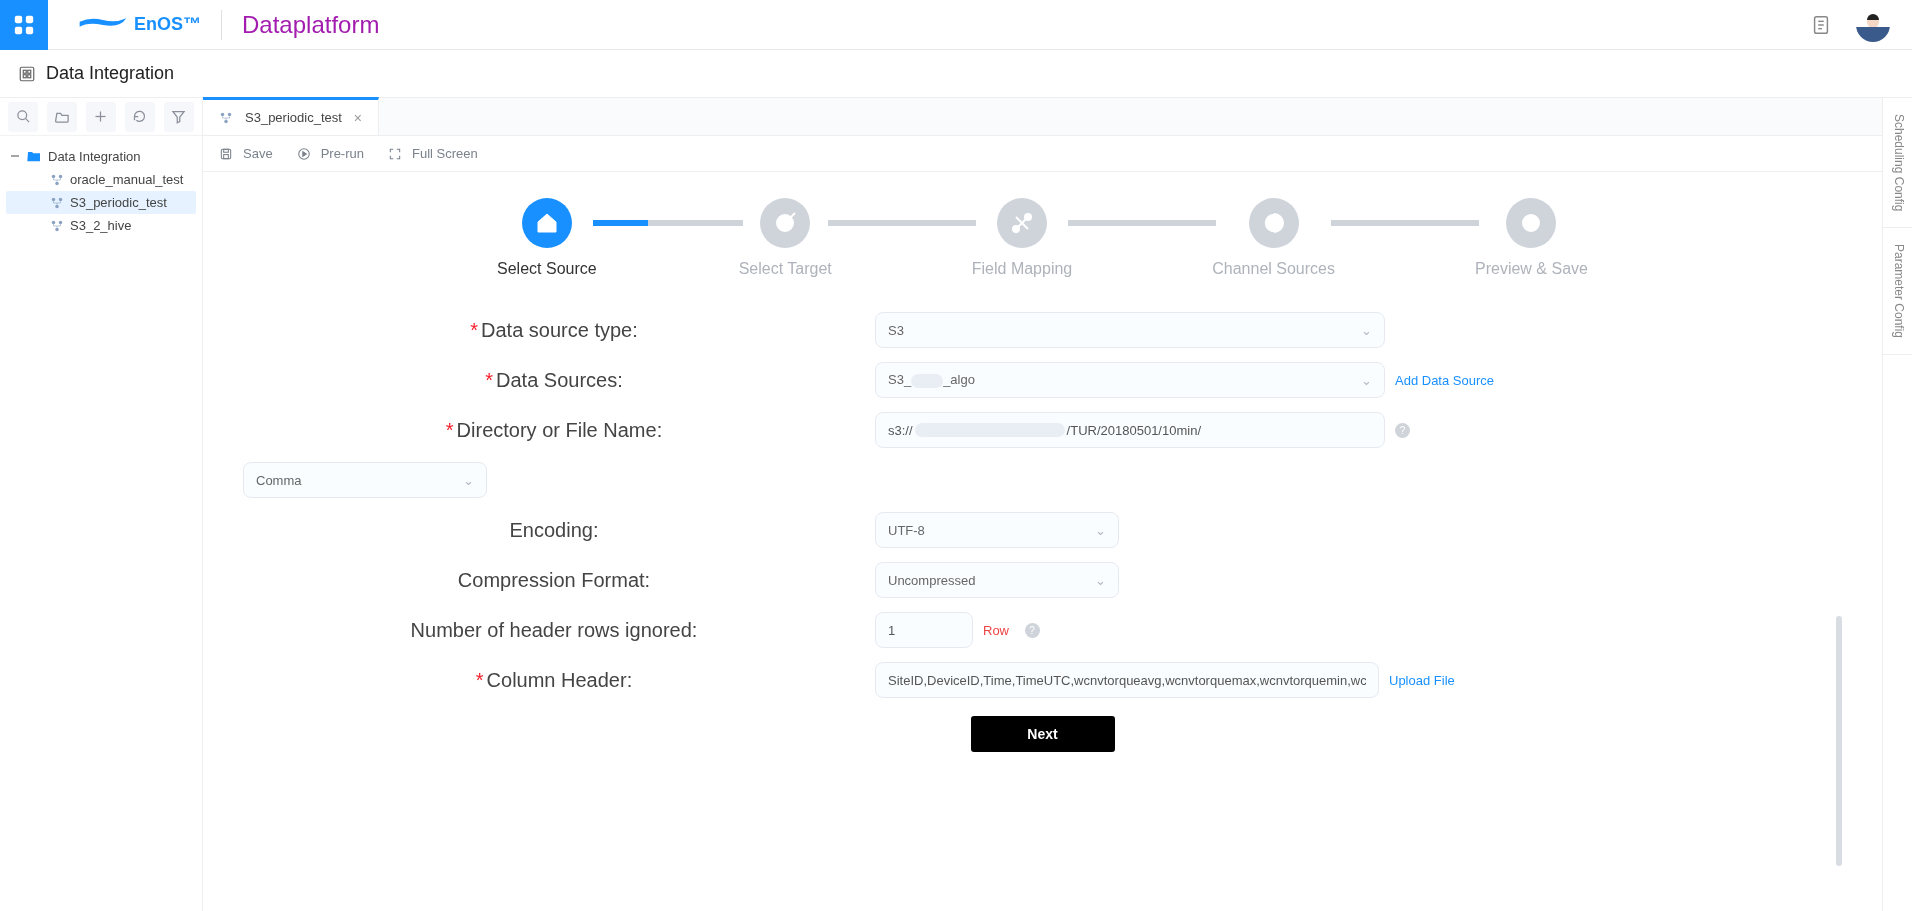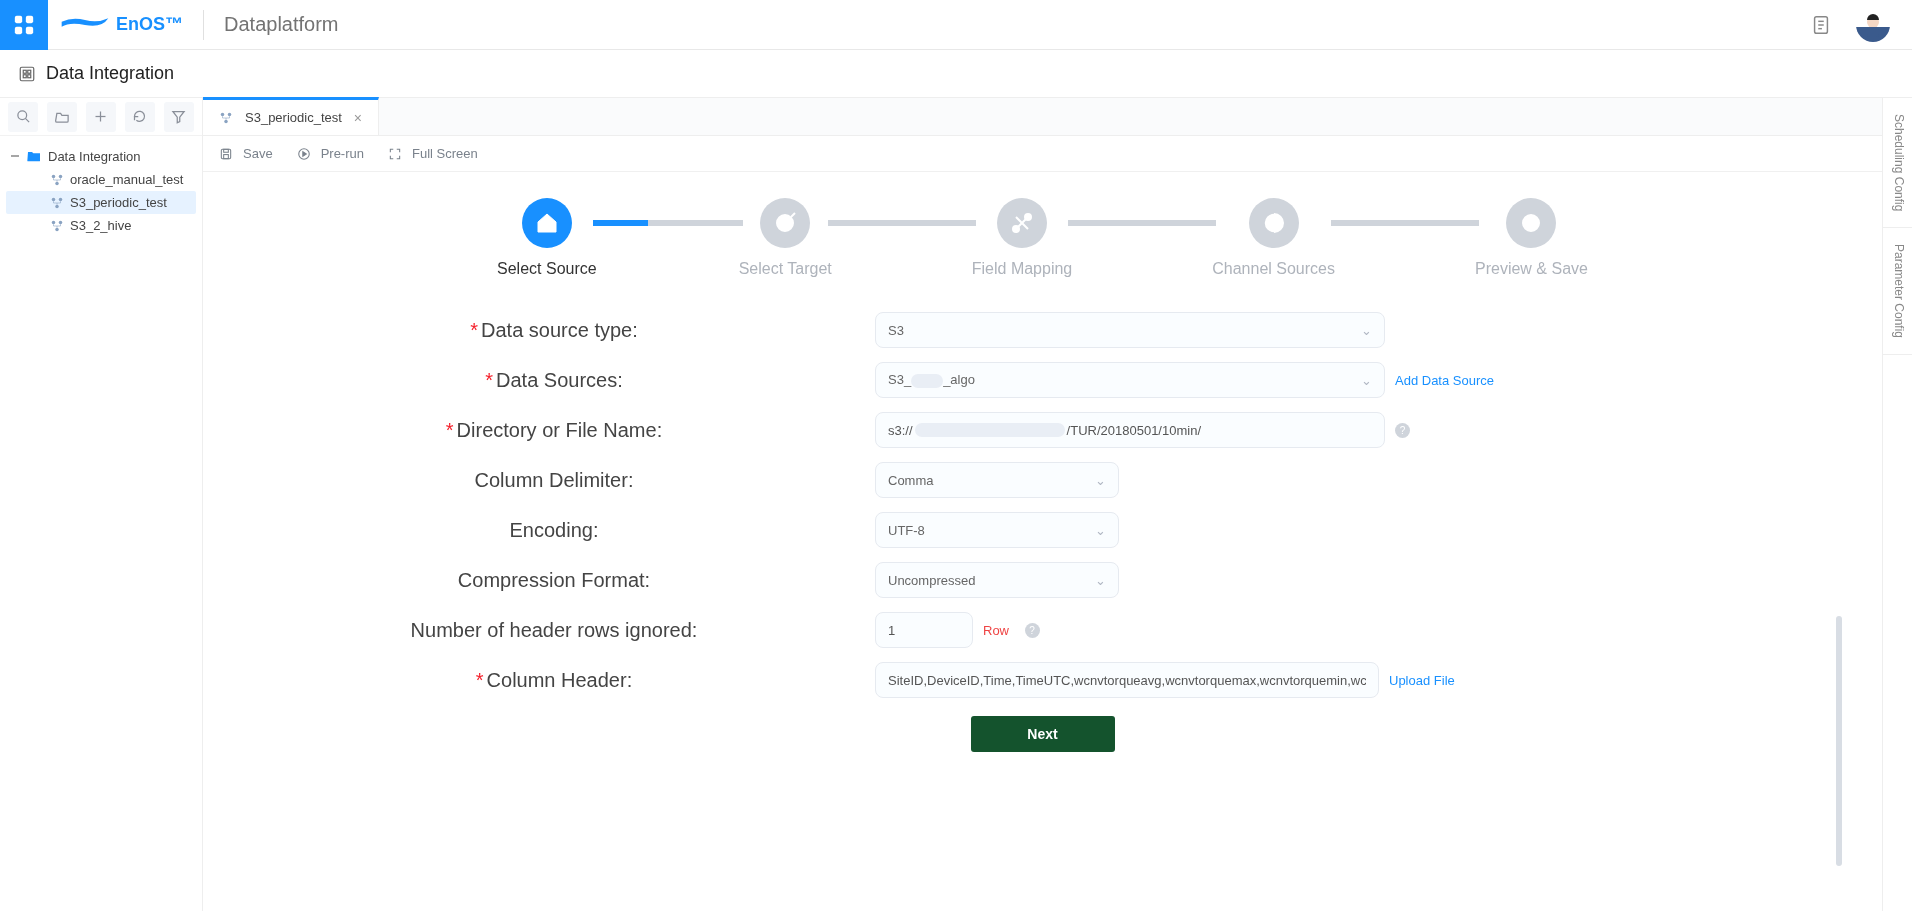--- a/index.html
+++ b/index.html
@@ -2,25 +2,25 @@
 <html><head>
 <meta charset="utf-8">
 <style>
 * { box-sizing: border-box; margin: 0; padding: 0; font-family: -apple-system, BlinkMacSystemFont, "Segoe UI", Helvetica, Arial, sans-serif; }
 
 body { background: #fff; width: 1912px; height: 911px; overflow: hidden; color: #333; }
 
 .top-bar { height: 50px; display: flex; align-items: center; border-bottom: 1px solid #e8e8e8; }
 .apps-btn { width: 48px; height: 50px; background: #1890ff; display: flex; align-items: center; justify-content: center; cursor: pointer; }
 .apps-btn svg { width: 22px; height: 22px; fill: #fff; }
-.brand { display: flex; align-items: center; padding: 0 12px; gap: 10px; }
+.brand { display: flex; align-items: center; padding: 0 30px; gap: 10px; }
 .brand-logo { color: #1890ff; font-weight: 700; font-size: 18px; display: flex; align-items: center; gap: 6px; }
 .brand-logo .swoosh { width: 50px; height: 20px; }
 .divider-v { width: 1px; height: 30px; background: #e0e0e0; margin: 0 10px; }
-.product-name { font-size: 20px; color: #737373; font-weight: 400; }
+.product-name { font-size: 24px; color: #a21caf; font-weight: 400; }
 .top-bar-spacer { flex: 1; }
 .doc-icon { width: 22px; height: 22px; margin-right: 24px; color: #888; cursor: pointer; }
 .avatar { width: 34px; height: 34px; border-radius: 50%; background: linear-gradient(#fff 55%, #3a5a8c 55%); overflow: hidden; margin-right: 22px; cursor: pointer; position: relative; }
 .avatar svg { position: absolute; top: 2px; left: 0; width: 34px; height: 34px; }
 
 .page-title-bar { height: 48px; display: flex; align-items: center; padding: 0 18px; border-bottom: 1px solid #eee; gap: 10px; }
 .page-title-bar svg.dbicon { width: 18px; height: 18px; color: #666; }
 .page-title { font-size: 18px; color: #222; }
 
 .main-layout { display: flex; height: calc(911px - 50px - 48px); }
@@ -72,21 +72,21 @@
 .w-510 { width: 510px; }
 .w-244 { width: 244px; }
 .w-98  { width: 98px; }
 .w-504 { width: 504px; }
 .input input { border: none; background: transparent; width: 100%; outline: none; font-size: 13px; color: #555; }
 .link { color: #1890ff; font-size: 13px; margin-left: 10px; cursor: pointer; }
 .hint { color: #b0b7c3; font-size: 13px; margin-left: 10px; display:flex; align-items:center; gap:6px;}
 .hint .q { width: 15px; height: 15px; border-radius: 50%; background: #cfd4db; color: #fff; font-size: 10px; display: flex; align-items: center; justify-content: center; cursor: help; }
 
 .next-wrap { display: flex; justify-content: center; margin-top: 18px; }
-.btn-primary { background: #14532d; color: #fff; border: none; height: 36px; width: 144px; border-radius: 3px; font-size: 14px; font-weight: 600; cursor: pointer; }
+.btn-primary { background: #000000; color: #fff; border: none; height: 36px; width: 144px; border-radius: 3px; font-size: 14px; font-weight: 600; cursor: pointer; }
 
 .scroll-indicator { position: absolute; right: 0; top: 304px; width: 6px; height: 250px; background: #d8dde4; border-radius: 3px; }
 
 
 .right-dock { width: 30px; border-left: 1px solid #eee; display: flex; flex-direction: column; }
 .dock-tab { writing-mode: vertical-rl; text-orientation: mixed; padding: 16px 6px; font-size: 12px; color: #888; border-bottom: 1px solid #eee; cursor: pointer; text-align: center; }
 
 .redact { background: #e9eef5; border-radius: 8px; display: inline-block; height: 14px; vertical-align: middle; }
 </style>
 </head>
@@ -335,21 +335,20 @@
                 <span class="redact" style="width:150px"></span>
                 <span>/TUR/20180501/10min/</span>
               </span>
           </div>
           <span class="hint">
               <span class="q">?</span>
             </span>
         </div>
 
         <div class="form-row">
-          <div class="form-label">Column Delimiter:</div>
           <div class="select w-244">
             <span>Comma</span>
             <span class="chev">⌄</span>
           </div>
         </div>
 
         <div class="form-row">
           <div class="form-label">Encoding:</div>
           <div class="select w-244">
             <span>UTF-8</span>

